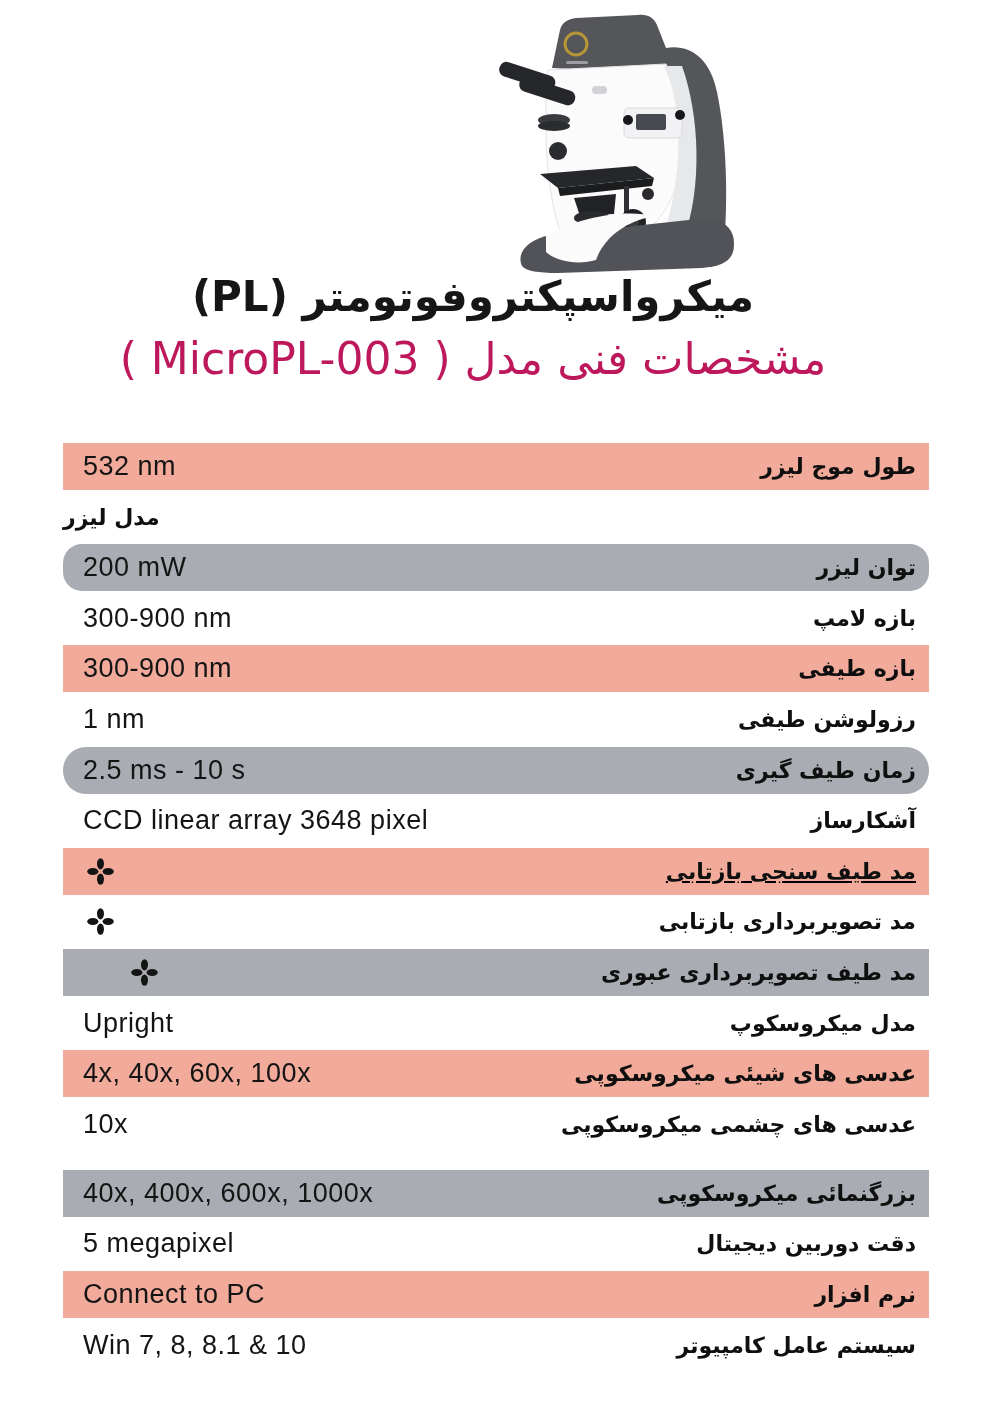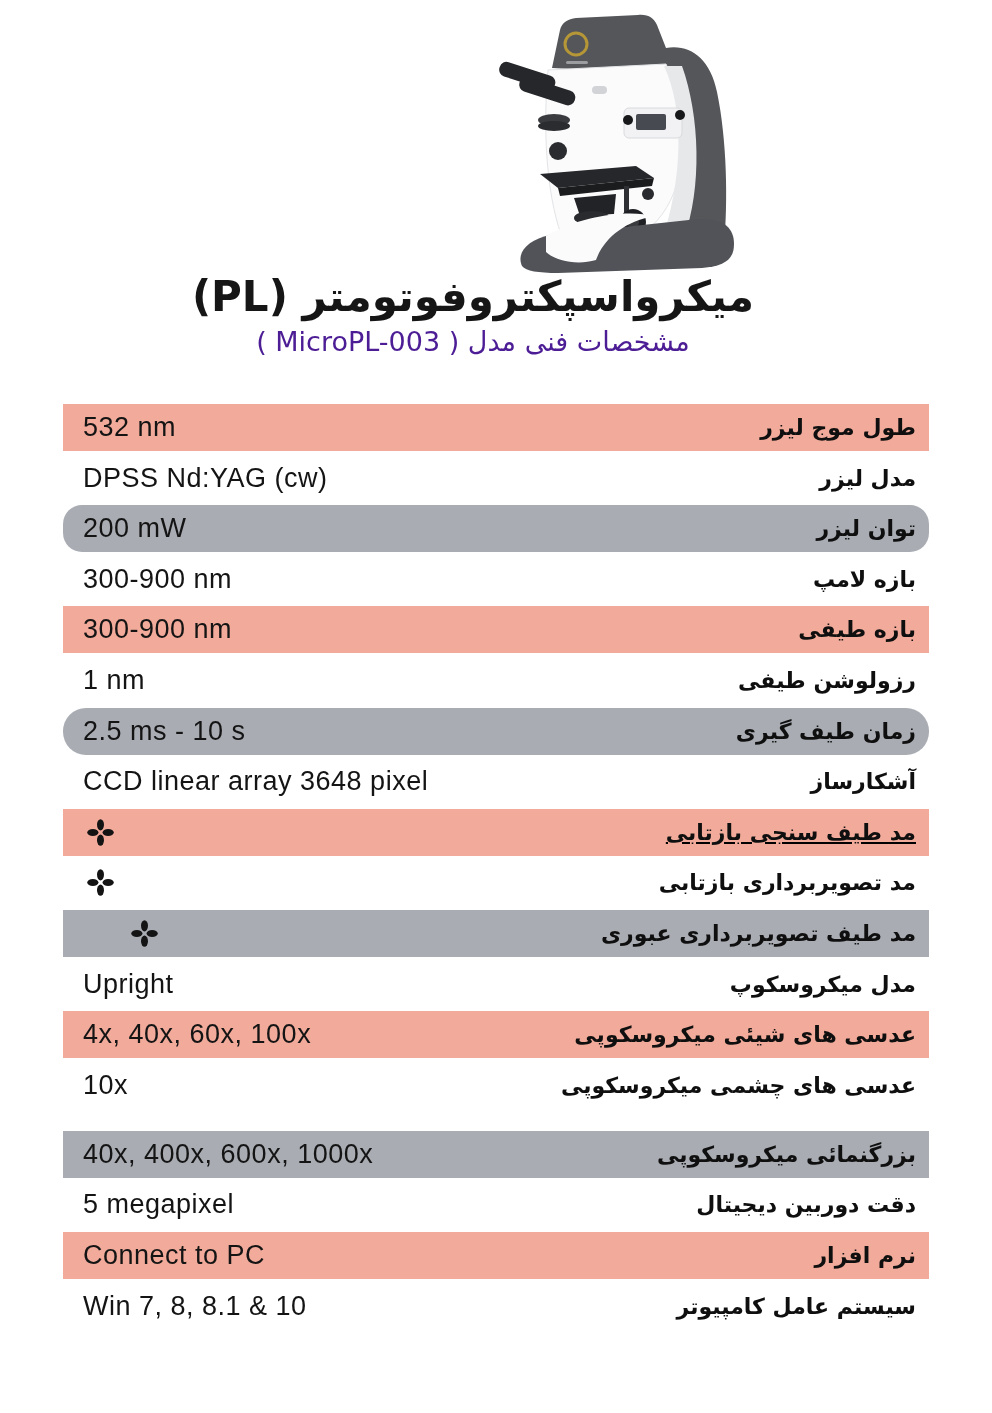--- a/index.html
+++ b/index.html
@@ -8,23 +8,23 @@
     background:#ffffff;font-family:"Liberation Sans",sans-serif;
   }
   .figure{position:absolute;left:488px;top:8px;width:300px;height:270px}
   .titleblock{position:absolute;left:60px;top:272px;width:826px;text-align:center}
   .title{
     font-family:"DejaVu Sans",sans-serif;direction:rtl;unicode-bidi:plaintext;
     font-size:42px;font-weight:bold;color:#161616;line-height:1.2;
   }
   .subtitle{
     font-family:"DejaVu Sans",sans-serif;direction:rtl;unicode-bidi:plaintext;
-    font-size:27px;color:#4c1d95;margin-top:4px;font-weight:normal;
-  }
-  .spec-table{position:absolute;left:63px;top:404px;width:866px}
+    font-size:44px;color:#be185d;margin-top:11px;font-weight:normal;
+  }
+  .spec-table{position:absolute;left:63px;top:443px;width:866px}
   .row{
     height:47px;margin-bottom:3.6px;display:flex;align-items:center;
     justify-content:space-between;
   }
   .row .value{
     font-size:27px;color:#141414;padding-left:20px;direction:ltr;
     white-space:nowrap;letter-spacing:0.5px;
   }
   .row .label{
     font-family:"DejaVu Sans",sans-serif;font-size:22px;font-weight:bold;
@@ -85,21 +85,20 @@
   <div class="subtitle">مشخصات فنی  مدل ( MicroPL-003 )</div>
 </div>
 
 <div class="spec-table">
   <div class="row" style="background: rgb(242, 171, 155);">
     <span class="value">532 nm</span>
     <span class="label">طول موج لیزر</span>
   </div>
 
   <div class="row">
-    <span class="value">DPSS Nd:YAG (cw)</span>
     <span class="label">مدل لیزر</span>
   </div>
 
   <div class="row" style="background: rgb(169, 173, 179); border-radius: 19px;">
     <span class="value">200 mW</span>
     <span class="label">توان لیزر</span>
   </div>
 
   <div class="row">
     <span class="value">300-900 nm</span>

